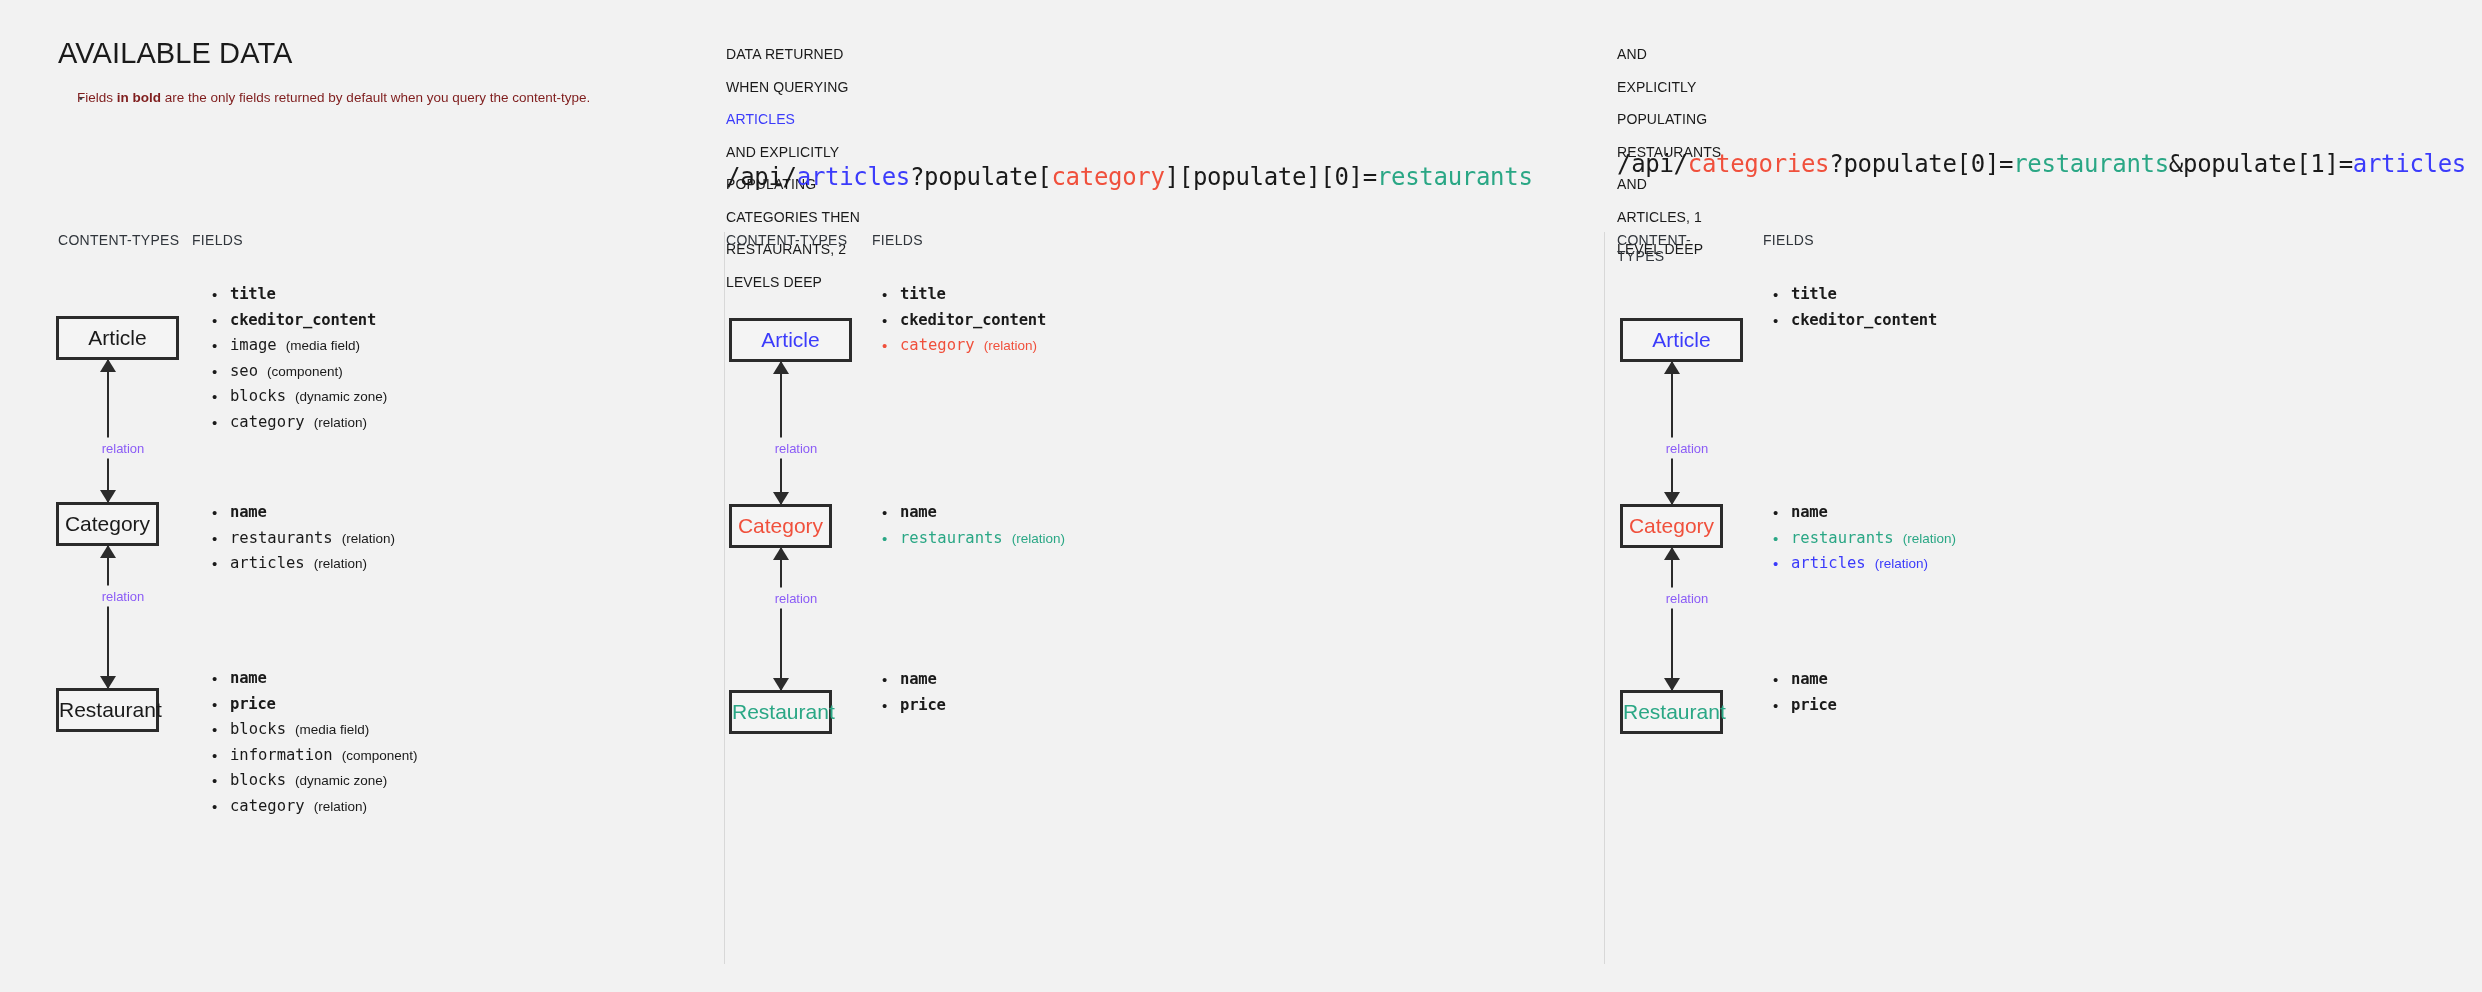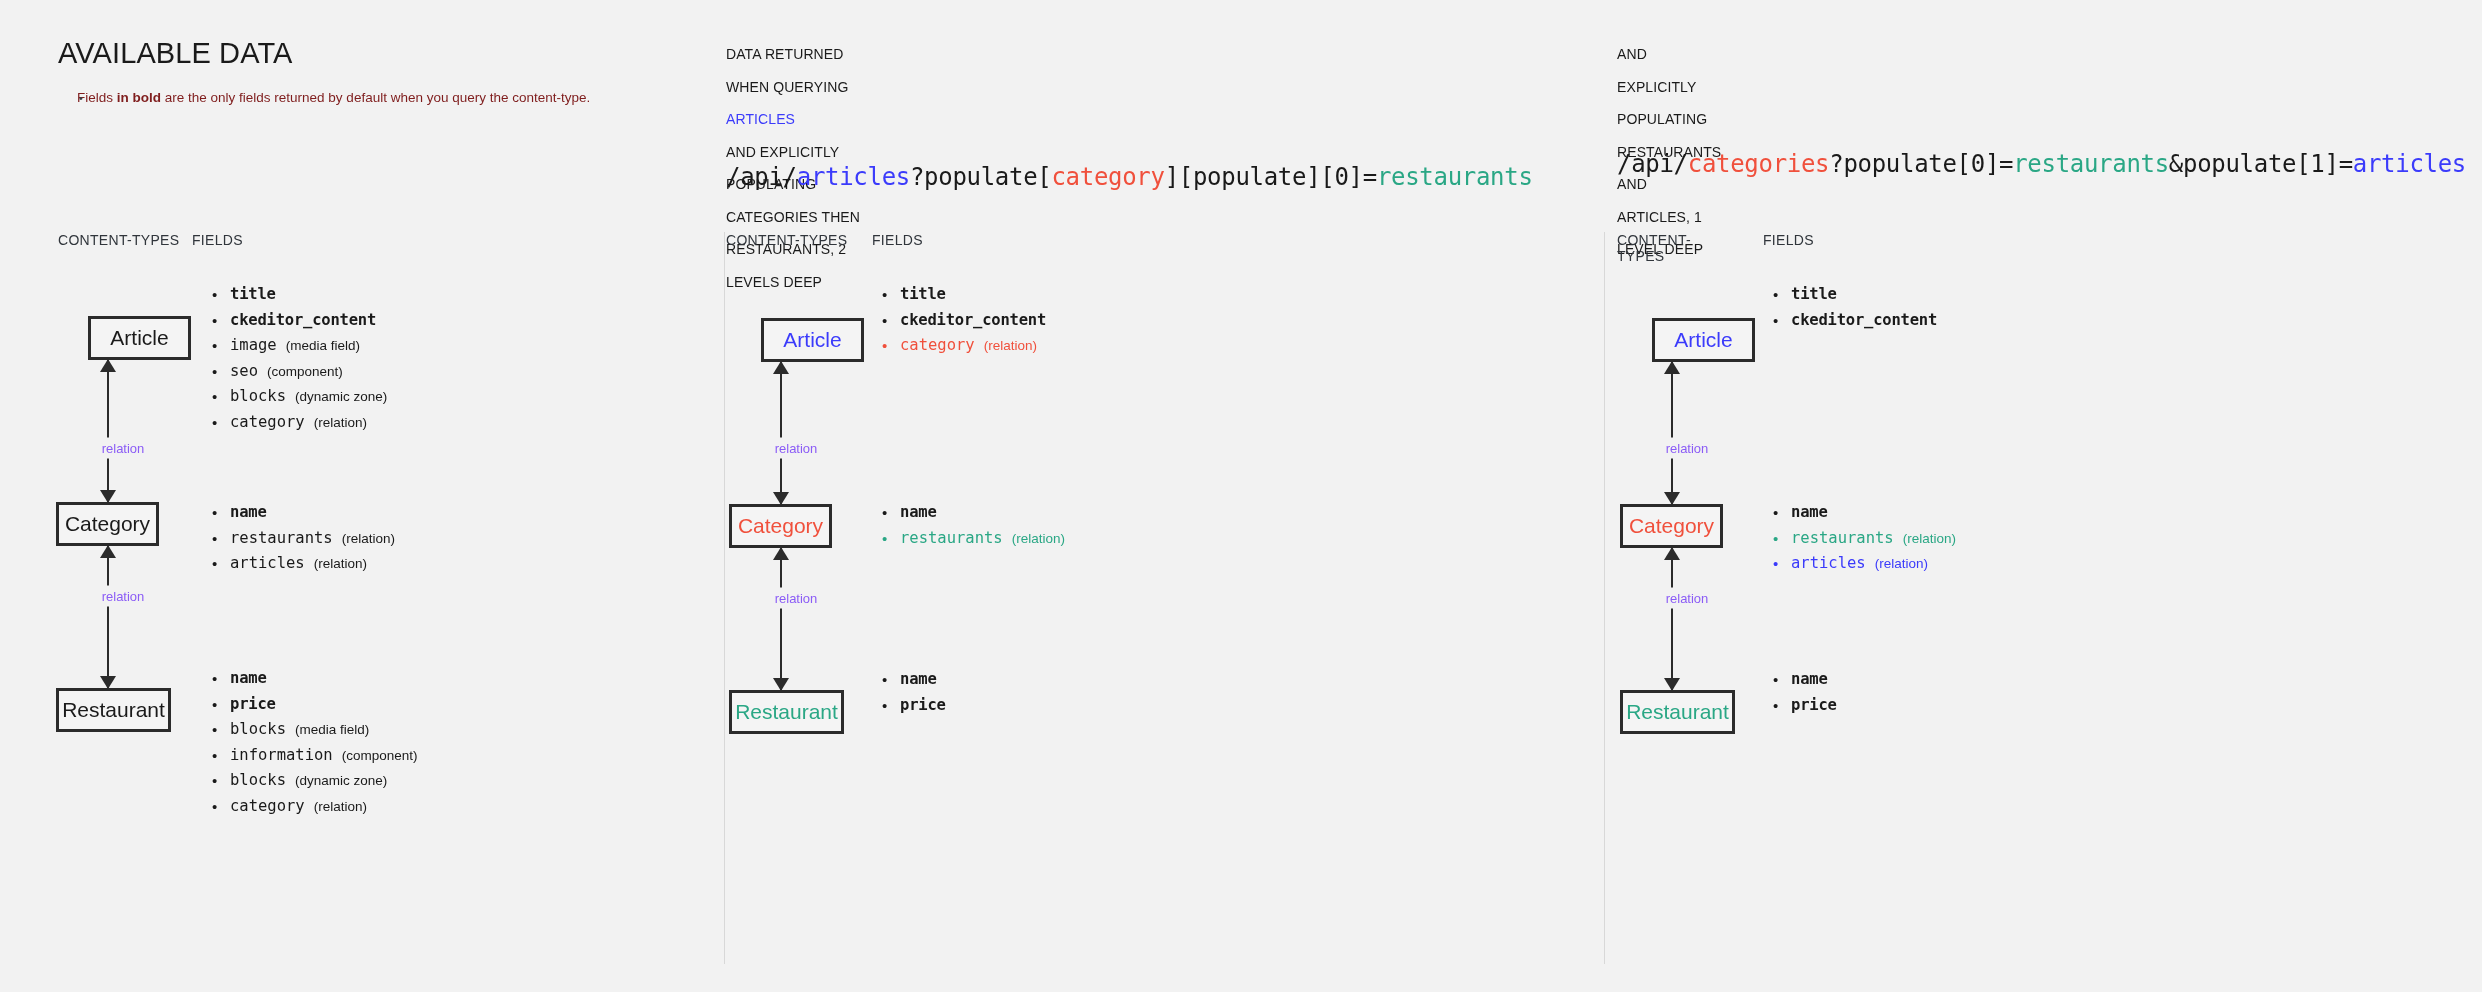--- a/index.html
+++ b/index.html
@@ -111,23 +111,23 @@
     position: absolute;
     box-sizing: border-box;
     border: 3px solid #2b2b2b;
     background: #f4f4f4;
     height: 44px;
     line-height: 38px;
     text-align: center;
     font-size: 21px;
     white-space: nowrap;
   }
-  .node-article   { width: 103px; margin-left: 32px; }
+  .node-article   { width: 123px; }
   .node-category  { width: 103px; }
-  .node-restaurant{ width: 115px; }
+  .node-restaurant{ width: 103px; }
 
   .arrow {
     position: absolute;
     width: 2px;
     background: #2b2b2b;
   }
   .arrow::before, .arrow::after {
     content: "";
     position: absolute;
     left: -7px;

